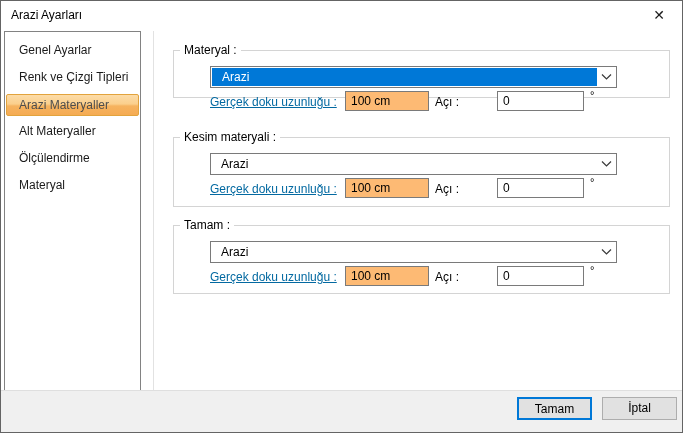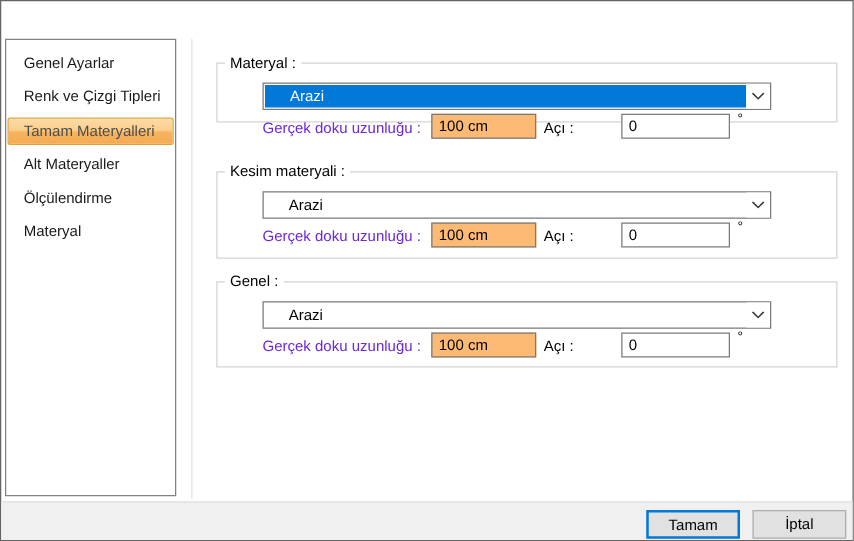--- a/index.html
+++ b/index.html
@@ -69,35 +69,35 @@
   .g2 { top: 136px; height: 70px; }
   .g3 { top: 224px; height: 69px; }
   
   .combo {
     position: absolute; left: 36px; top: 15px;
     width: 407px; height: 22px;
     border: 1px solid #7a7a7a; background: #fff;
     display: flex; align-items: stretch; cursor: default;
   }
   .combo-value {
-    flex: 1; padding-left: 20px;
+    flex: 1; padding-left: 10px;
     display: flex; align-items: center;
     color: #000;
   }
   .combo.focused .combo-value {
     background: #0078d7; color: #fff;
     margin: 1px 0 1px 1px;
   }
   .combo-drop {
     width: 19px; display: flex; align-items: center; justify-content: center;
     background: #fff;
   }
   
   .row-label {
-    position: absolute; top: 44px; left: 36px; line-height: 14px; color: #6d28d9;
+    position: absolute; top: 44px; left: 36px; line-height: 14px; color: #0369a1; text-decoration: underline;
   }
   .angle-label {
     position: absolute; top: 44px; left: 261px; line-height: 14px; color: #000;
   }
   .tex-input {
     position: absolute; top: 40px; left: 171px;
     width: 84px; height: 20px;
     border: 1px solid #7a7a7a; background: #fdba74;
     font-family: "Liberation Sans", sans-serif; font-size: 12px;
     padding: 0 0 0 5px; color: #000; outline: none;
@@ -107,44 +107,48 @@
     width: 87px; height: 20px;
     border: 1px solid #7a7a7a; background: #fff;
     font-family: "Liberation Sans", sans-serif; font-size: 12px;
     padding: 0 0 0 5px; color: #000; outline: none;
   }
   .deg {
     position: absolute; top: 38px; left: 416px; font-size: 11px; color: #000;
   }
   
   .footer {
-    position: absolute; left: 0; right: 0; bottom: 0; height: 31px;
+    position: absolute; left: 0; right: 0; bottom: 0; height: 42px;
     background: #f0f0f0; border-top: 1px solid #dfdfdf;
   }
   .btn {
     position: absolute; top: 6px; width: 75px; height: 23px;
     background: #e1e1e1;
     font-family: "Liberation Sans", sans-serif; font-size: 12px;
     color: #000; text-align: center; line-height: 20px;
     cursor: default;
   }
   .btn-ok     { left: 516px; border: 2px solid #0078d7; }
   .btn-cancel { left: 601px; border: 1px solid #adadad; line-height: 21px; }
   .chev { display: block; }
 </style>
 </head>
 <body>
 
 <div class="dialog">
 
+  <div class="titlebar">
+    <div class="title-text">Arazi Ayarları</div>
+    <div class="close-btn">✕</div>
+  </div>
 
   <div class="sidebar">
     <div class="side-item">Genel Ayarlar</div>
     <div class="side-item">Renk ve Çizgi Tipleri</div>
-    <div class="side-item selected">Tamam Materyalleri</div>
+    <div class="side-item selected">Arazi Materyaller</div>
     <div class="side-item">Alt Materyaller</div>
     <div class="side-item">Ölçülendirme</div>
     <div class="side-item">Materyal</div>
   </div>
   <div class="panel-sep"></div>
 
   <div class="group g1">
     <div class="group-legend">Materyal :</div>
     <div class="combo focused">
       <div class="combo-value">Arazi</div>
@@ -172,21 +176,21 @@
       </div>
     </div>
     <div class="row-label">Gerçek doku uzunluğu :</div>
     <input class="tex-input" type="text" value="100 cm" style="">
     <div class="angle-label">Açı :</div>
     <input class="angle-input" type="text" value="0" style="">
     <div class="deg">°</div>
   </div>
 
   <div class="group g3">
-    <div class="group-legend">Genel :</div>
+    <div class="group-legend">Tamam :</div>
     <div class="combo">
       <div class="combo-value">Arazi</div>
       <div class="combo-drop">
         <svg class="chev" width="11" height="6" viewBox="0 0 11 6">
             <polyline points="1,0.5 5.5,5 10,0.5" fill="none" stroke="#3a3a3a" stroke-width="1.2"></polyline>
           </svg>
       </div>
     </div>
     <div class="row-label">Gerçek doku uzunluğu :</div>
     <input class="tex-input" type="text" value="100 cm" style="">

